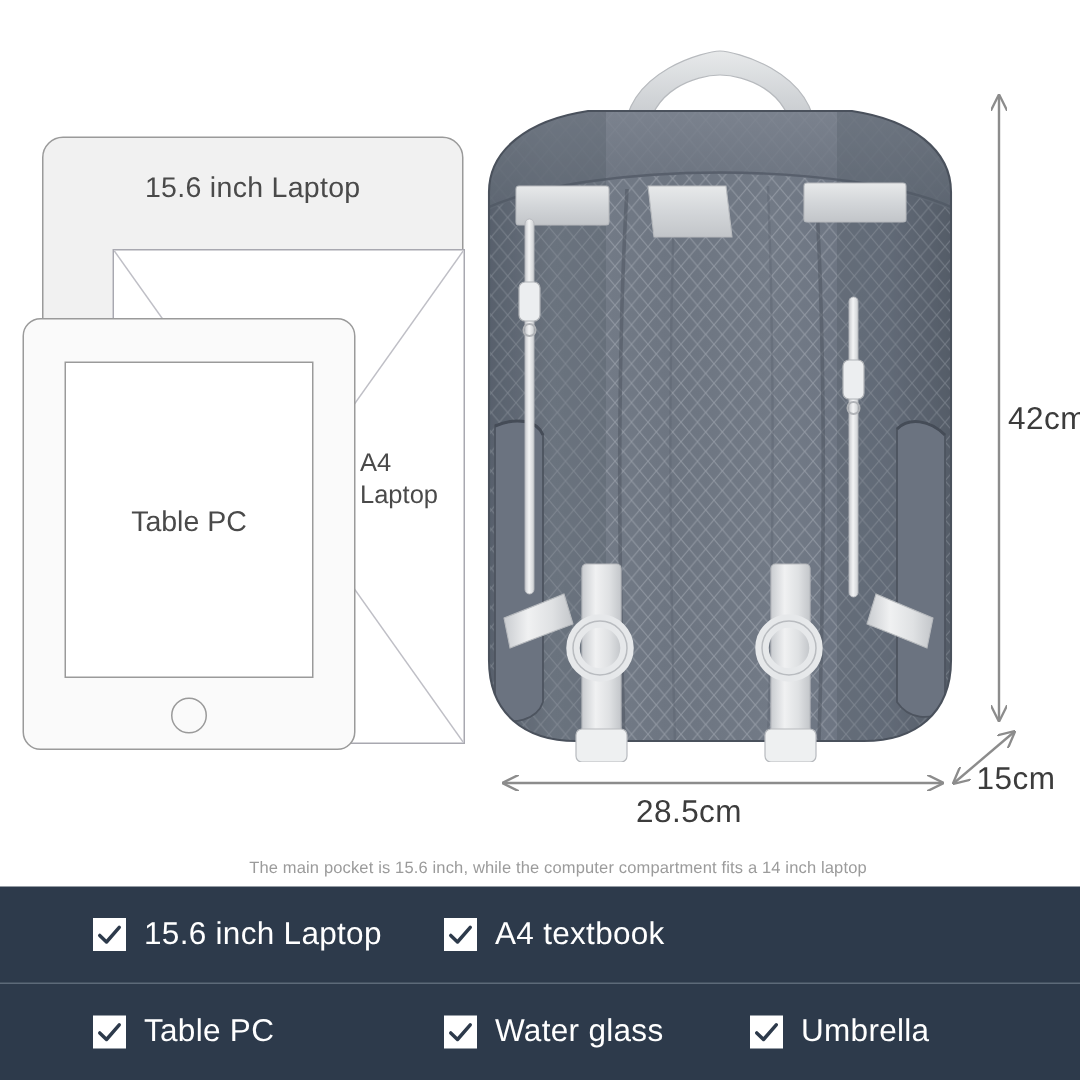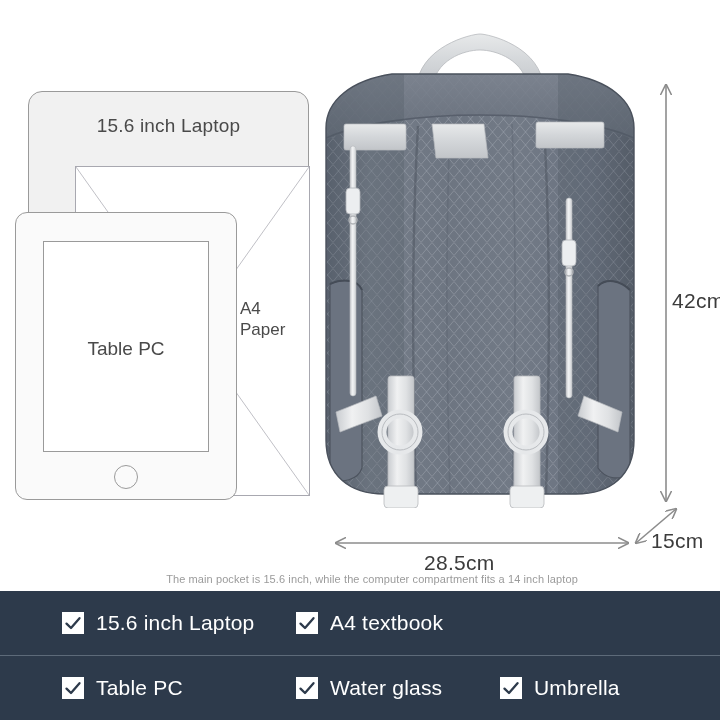--- a/index.html
+++ b/index.html
@@ -130,21 +130,20 @@
     z-index: 2;
   }
 
   
   .dim-layer {
     position: absolute;
     left: 0; top: 0;
     width: 720px; height: 600px;
     z-index: 8;
     pointer-events: none;
-    margin-top: 21px;
   }
   .dim-text {
     position: absolute;
     font-size: 21px;
     color: #3c3c3c;
     letter-spacing: 0.3px;
     white-space: nowrap;
   }
   .dim-h { left: 672px; top: 268px; }
   .dim-w { left: 424px; top: 530px; text-align: right; }
@@ -237,21 +236,21 @@
 
     <div class="tablet-shape">
       <div class="tablet-screen"></div>
       <div class="tablet-home"></div>
     </div>
 
     <div class="laptop-label">15.6 inch Laptop</div>
 
     <div class="a4-label">
       <span>A4</span><br>
-      <span>Paper</span>
+      <span>Laptop</span>
     </div>
 
     <div class="tablet-label">Table PC</div>
   </div>
 
   <div class="backpack-wrap">
     <svg width="360" height="480" viewBox="0 0 360 480">
       <defs>
         <linearGradient id="bodyGrad" x1="0" y1="0" x2="1" y2="0">
           <stop offset="0%" stop-color="#5b6370"></stop>

